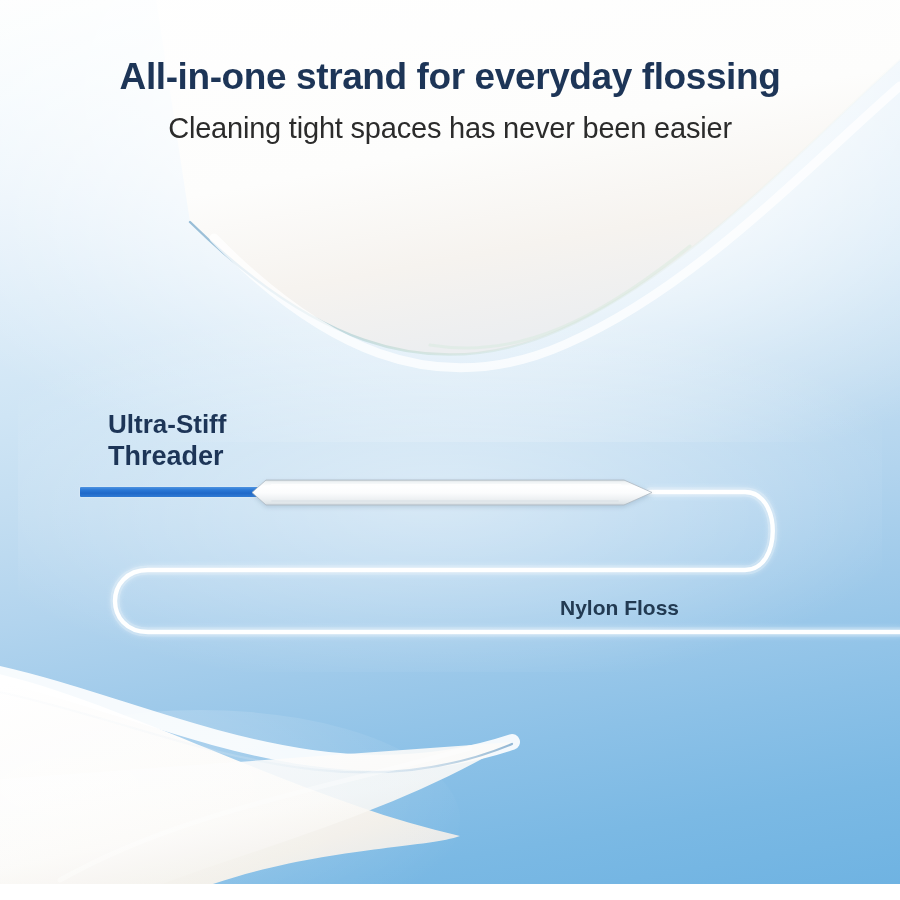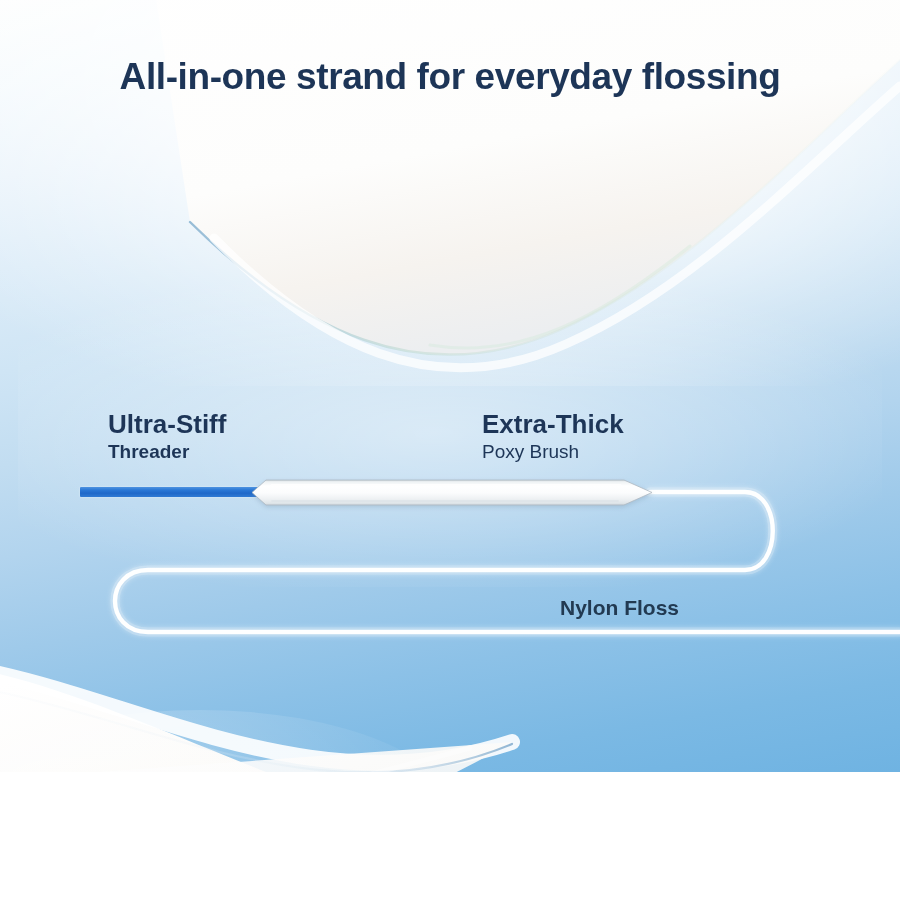--- a/index.html
+++ b/index.html
@@ -3,21 +3,21 @@
 <meta charset="utf-8">
 <style>
   html, body {
     margin: 0;
     padding: 0;
     background: #ffffff;
   }
   #stage {
     position: relative;
     width: 900px;
-    height: 772px;
+    height: 884px;
     overflow: hidden;
     font-family: "Liberation Sans", sans-serif;
     background: linear-gradient(
       170deg,
       #fdfefe   0%,
       #f4fafd   9%,
       #e9f3fb  19%,
       #dcecf8  29%,
       #cfe5f5  40%,
       #c2ddf1  50%,
@@ -81,21 +81,21 @@
     letter-spacing: -0.2px;
     color: #2b2b2b;
   }
   .callout {
     position: absolute;
     color: #1d3557;
     line-height: 1.24;
     white-space: nowrap;
   }
   .callout .l1 { font-size: 26px; font-weight: bold; display:block; }
-  .callout .l2 { font-size: 19px; display:block; }
+  .callout .l2 { font-size: 27px; display:block; }
   #callout-threader { left: 108px; top: 408px; }
   #callout-threader .l2 { font-weight: bold; }
   #callout-brush { left: 482px; top: 408px; }
   #callout-brush .l2 { font-weight: 500; }
   #callout-floss {
     left: 560px; top: 595px;
     font-size: 21px; font-weight: 700;
     color: #223a52;
   }
   
@@ -227,26 +227,23 @@
     </defs>
 
     <path d="M 0,14.5 L 14,2 L 372,2 L 400,14.5 L 372,27 L 14,27 Z" fill="url(#brushGrad)" stroke="#aeb9c1" stroke-width="0.8" stroke-linejoin="round"></path>
 
     <path d="M 20,7.5 L 368,7.5" stroke="#ffffff" stroke-width="3.2" opacity="0.95" stroke-linecap="round"></path>
 
     <path d="M 20,23 L 366,23" stroke="#dbe2e7" stroke-width="1.6" opacity="0.8" stroke-linecap="round"></path>
   </svg>
 
   <div class="headline">All-in-one strand for everyday flossing</div>
+  <div class="subhead">Cleaning tight spaces has never been easier</div>
 
   <div class="callout" id="callout-threader">
     <span class="l1">Ultra-Stiff</span>
     <span class="l2">Threader</span>
   </div>
 
-  <div class="callout" id="callout-brush">
-    <span class="l1">Extra-Thick</span>
-    <span class="l2">Poxy Brush</span>
-  </div>
 
   <div class="callout" id="callout-floss">Nylon Floss</div>
 
 </div>
 
 </body></html>

